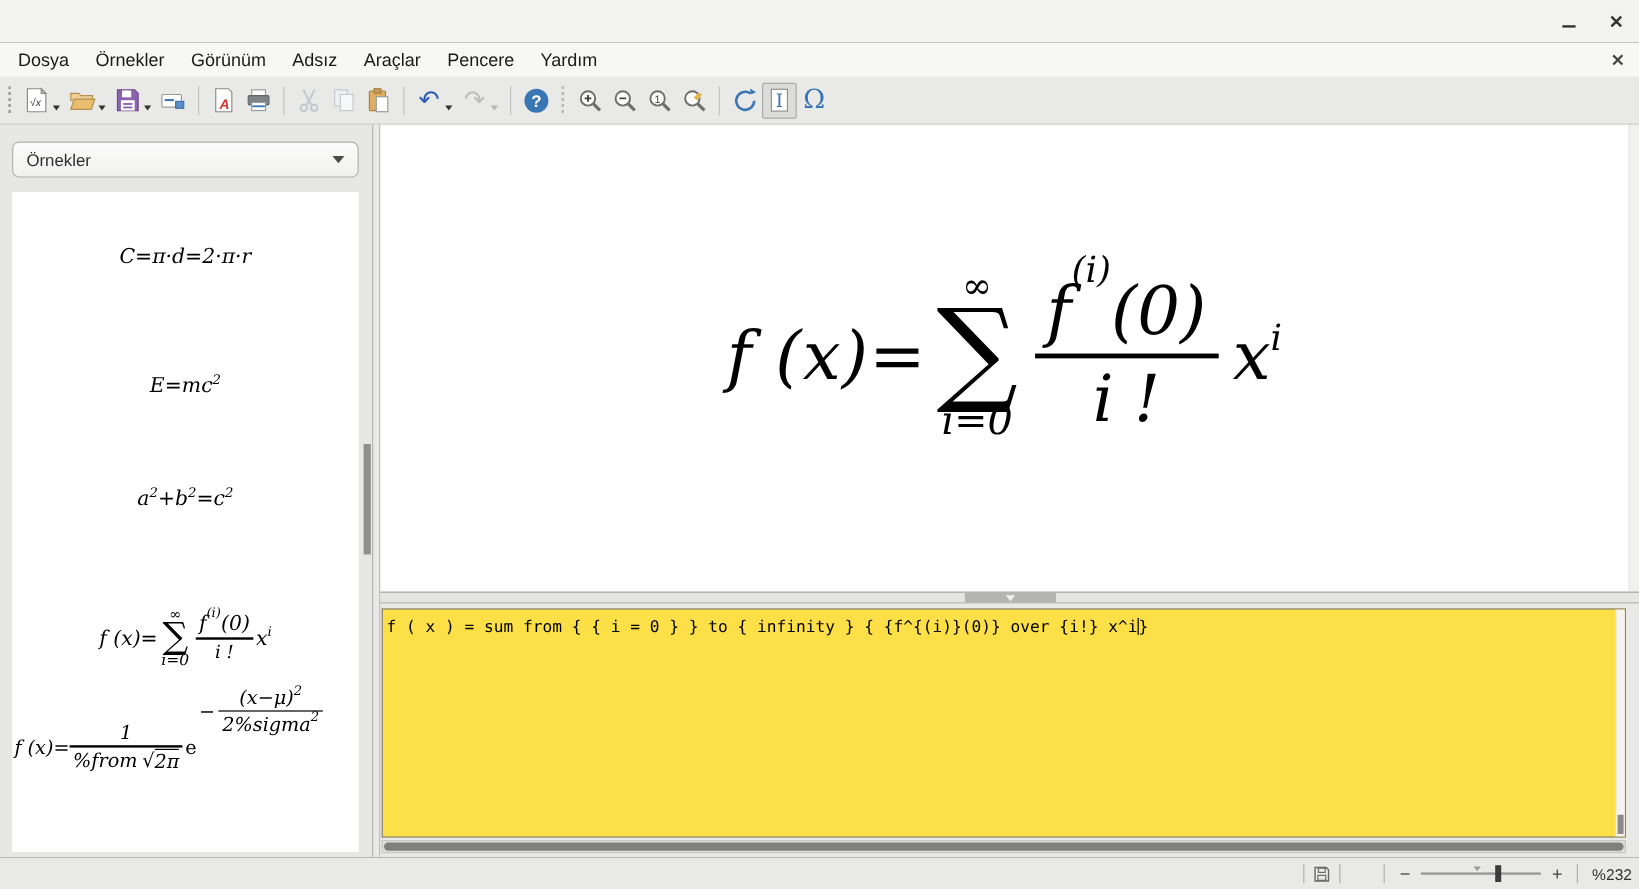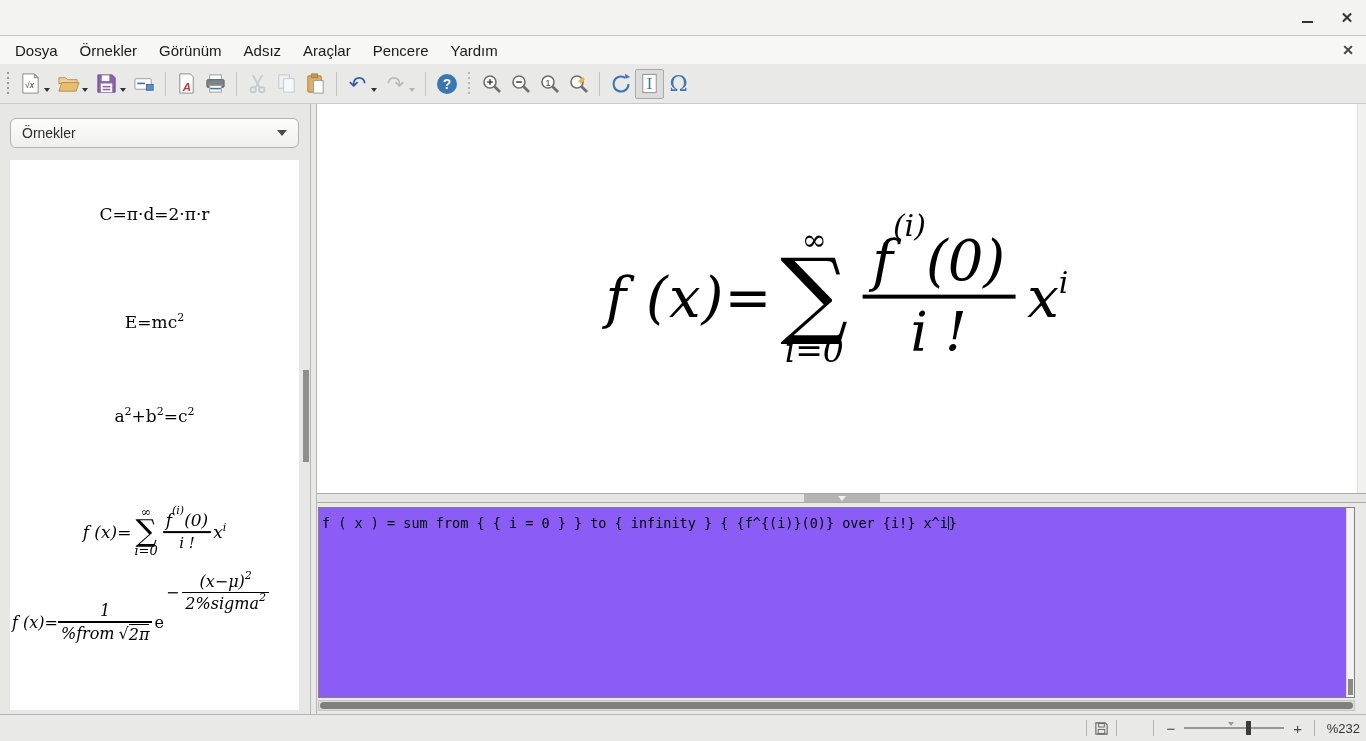--- a/index.html
+++ b/index.html
@@ -52,21 +52,21 @@
     background:linear-gradient(#fdfdfd,#efefee); border:1px solid #b2b2b0; border-radius:6px;
     display:flex; align-items:center; padding:0 11px; font-size:14px; color:#2e2e2e; }
   .dd-caret { margin-left:auto; width:0; height:0; border-left:5px solid transparent;
     border-right:5px solid transparent; border-top:6px solid #4a4a48; }
   .examples { position:absolute; left:10px; top:56px; width:289px; height:550px;
     background:#fff; font-family:"DejaVu Serif",serif; color:#000; }
   .sb-scroll { position:absolute; right:0; top:56px; width:9px; height:550px; background:#e7e7e5; }
   .sb-thumb { position:absolute; left:2px; top:210px; width:6px; height:92px; background:#8f8f8d; }
 
   .ex { position:absolute; left:50%; transform:translate(-50%,-50%);
-    white-space:nowrap; }
+    font-style:italic; white-space:nowrap; }
   .ex-sup { font-size:11px; display:inline-block; transform:translateY(-7px); }
 
   
   .st { display:flex; align-items:center; font-style:italic; }
   .st-lhs { font-size:17px; }
   .st-sum { display:flex; flex-direction:column; align-items:center; margin:0 5px 0 3px; }
   .st-sum-top { font-size:12px; font-style:normal; line-height:1; }
   .st-sum-sym { font-size:30px; font-style:normal; line-height:0.85; }
   .st-sum-bot { font-size:13px; line-height:1.1; }
   .st-frac { display:flex; flex-direction:column; align-items:center; margin-right:2px; }
@@ -118,21 +118,21 @@
   .splitter { height:10px; background:#e5e5e3; border-top:1px solid #a9a9a7;
     border-bottom:1px solid #a9a9a7; position:relative; }
   .split-handle { position:absolute; left:50%; transform:translateX(-50%); top:0;
     width:76px; height:8px; background:#b4b4b2; display:flex; align-items:center; justify-content:center; }
   .split-tri { width:0; height:0; border-left:4px solid transparent;
     border-right:4px solid transparent; border-top:5px solid #f0f0ee; }
 
   
   .cmd-region { flex:1; position:relative; background:#e9e9e7; }
   .cmd-box { position:absolute; left:1px; top:4px; right:11px; bottom:16px;
-    background:#8b5cf6; border:1px solid #808080; }
+    background:#fde047; border:1px solid #808080; }
   .cmd-text { font-family:"DejaVu Sans Mono","Liberation Mono",monospace;
     font-size:13.5px; color:#000; padding:7px 3px; white-space:pre; }
   .caret-bar { display:inline-block; width:1px; height:14px; background:#000;
     vertical-align:-2px; }
   .cmd-vscroll { position:absolute; right:0; top:0; bottom:0; width:8px;
     background:#f3f3f1; border-left:1px solid #ddddd9; }
   .cmd-vthumb { position:absolute; left:1px; bottom:2px; width:5px; height:16px; background:#8a8a88; }
   .cmd-hscroll { position:absolute; left:1px; right:11px; bottom:3px; height:11px;
     background:#dededc; border:1px solid #c6c6c4; }
   .cmd-hthumb { position:absolute; left:1px; right:1px; top:1px; bottom:1px;

